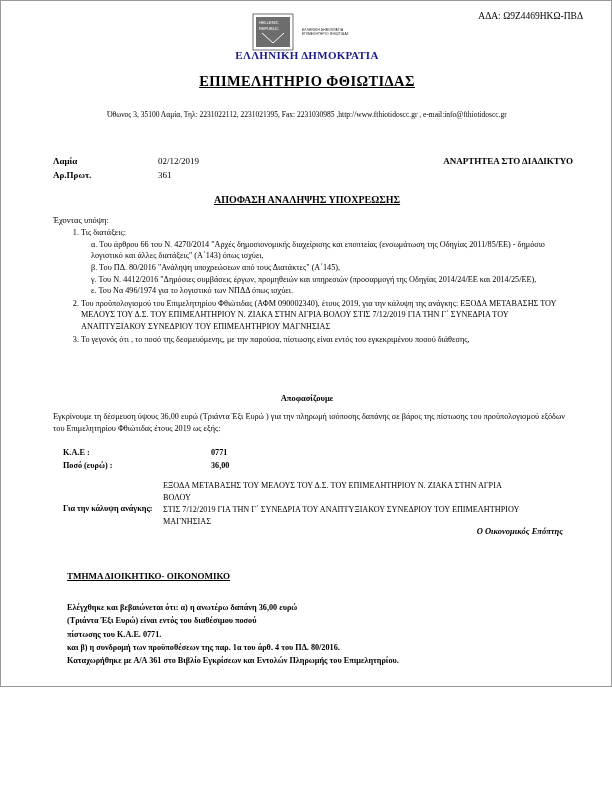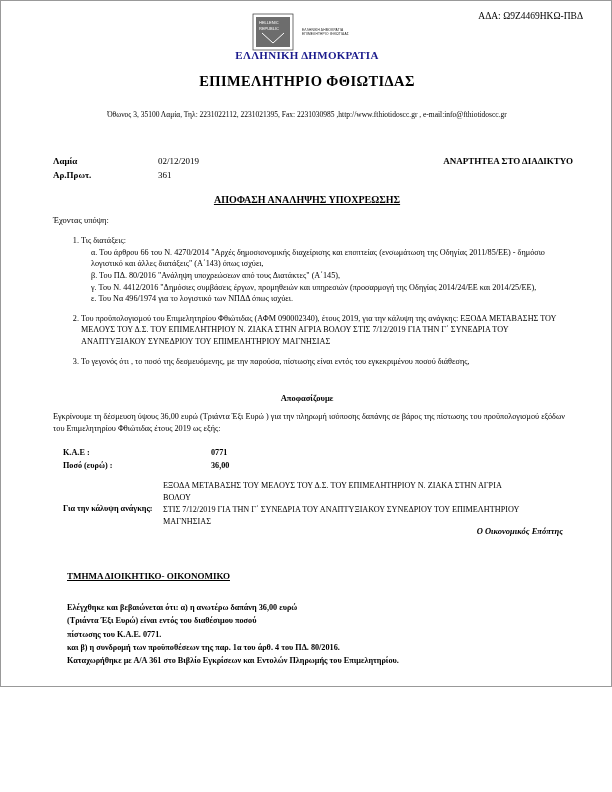--- a/index.html
+++ b/index.html
@@ -67,20 +67,21 @@
   }
   .chamber-title {
     position: absolute;
     top: 72px;
     left: 0;
     width: 612px;
     text-align: center;
     font-size: 14.5px;
     font-weight: bold;
     letter-spacing: 0.4px;
+    text-decoration: underline;
   }
   .contact {
     position: absolute;
     top: 108px;
     left: 84px;
     width: 444px;
     text-align: center;
     font-size: 7.5px;
     line-height: 1.5;
   }
@@ -134,21 +135,20 @@
     width: 512px;
     font-size: 8.2px;
     line-height: 1.42;
   }
   ol.main-ol {
     margin: 0;
     padding-left: 28px;
   }
   ol.main-ol > li {
     margin-bottom: 1px;
-    margin-top: 8px;
   }
   .sub {
     margin: 0;
     padding: 0;
     list-style: none;
   }
   .sub li {
     padding-left: 10px;
   }
   .apofasizoume {

